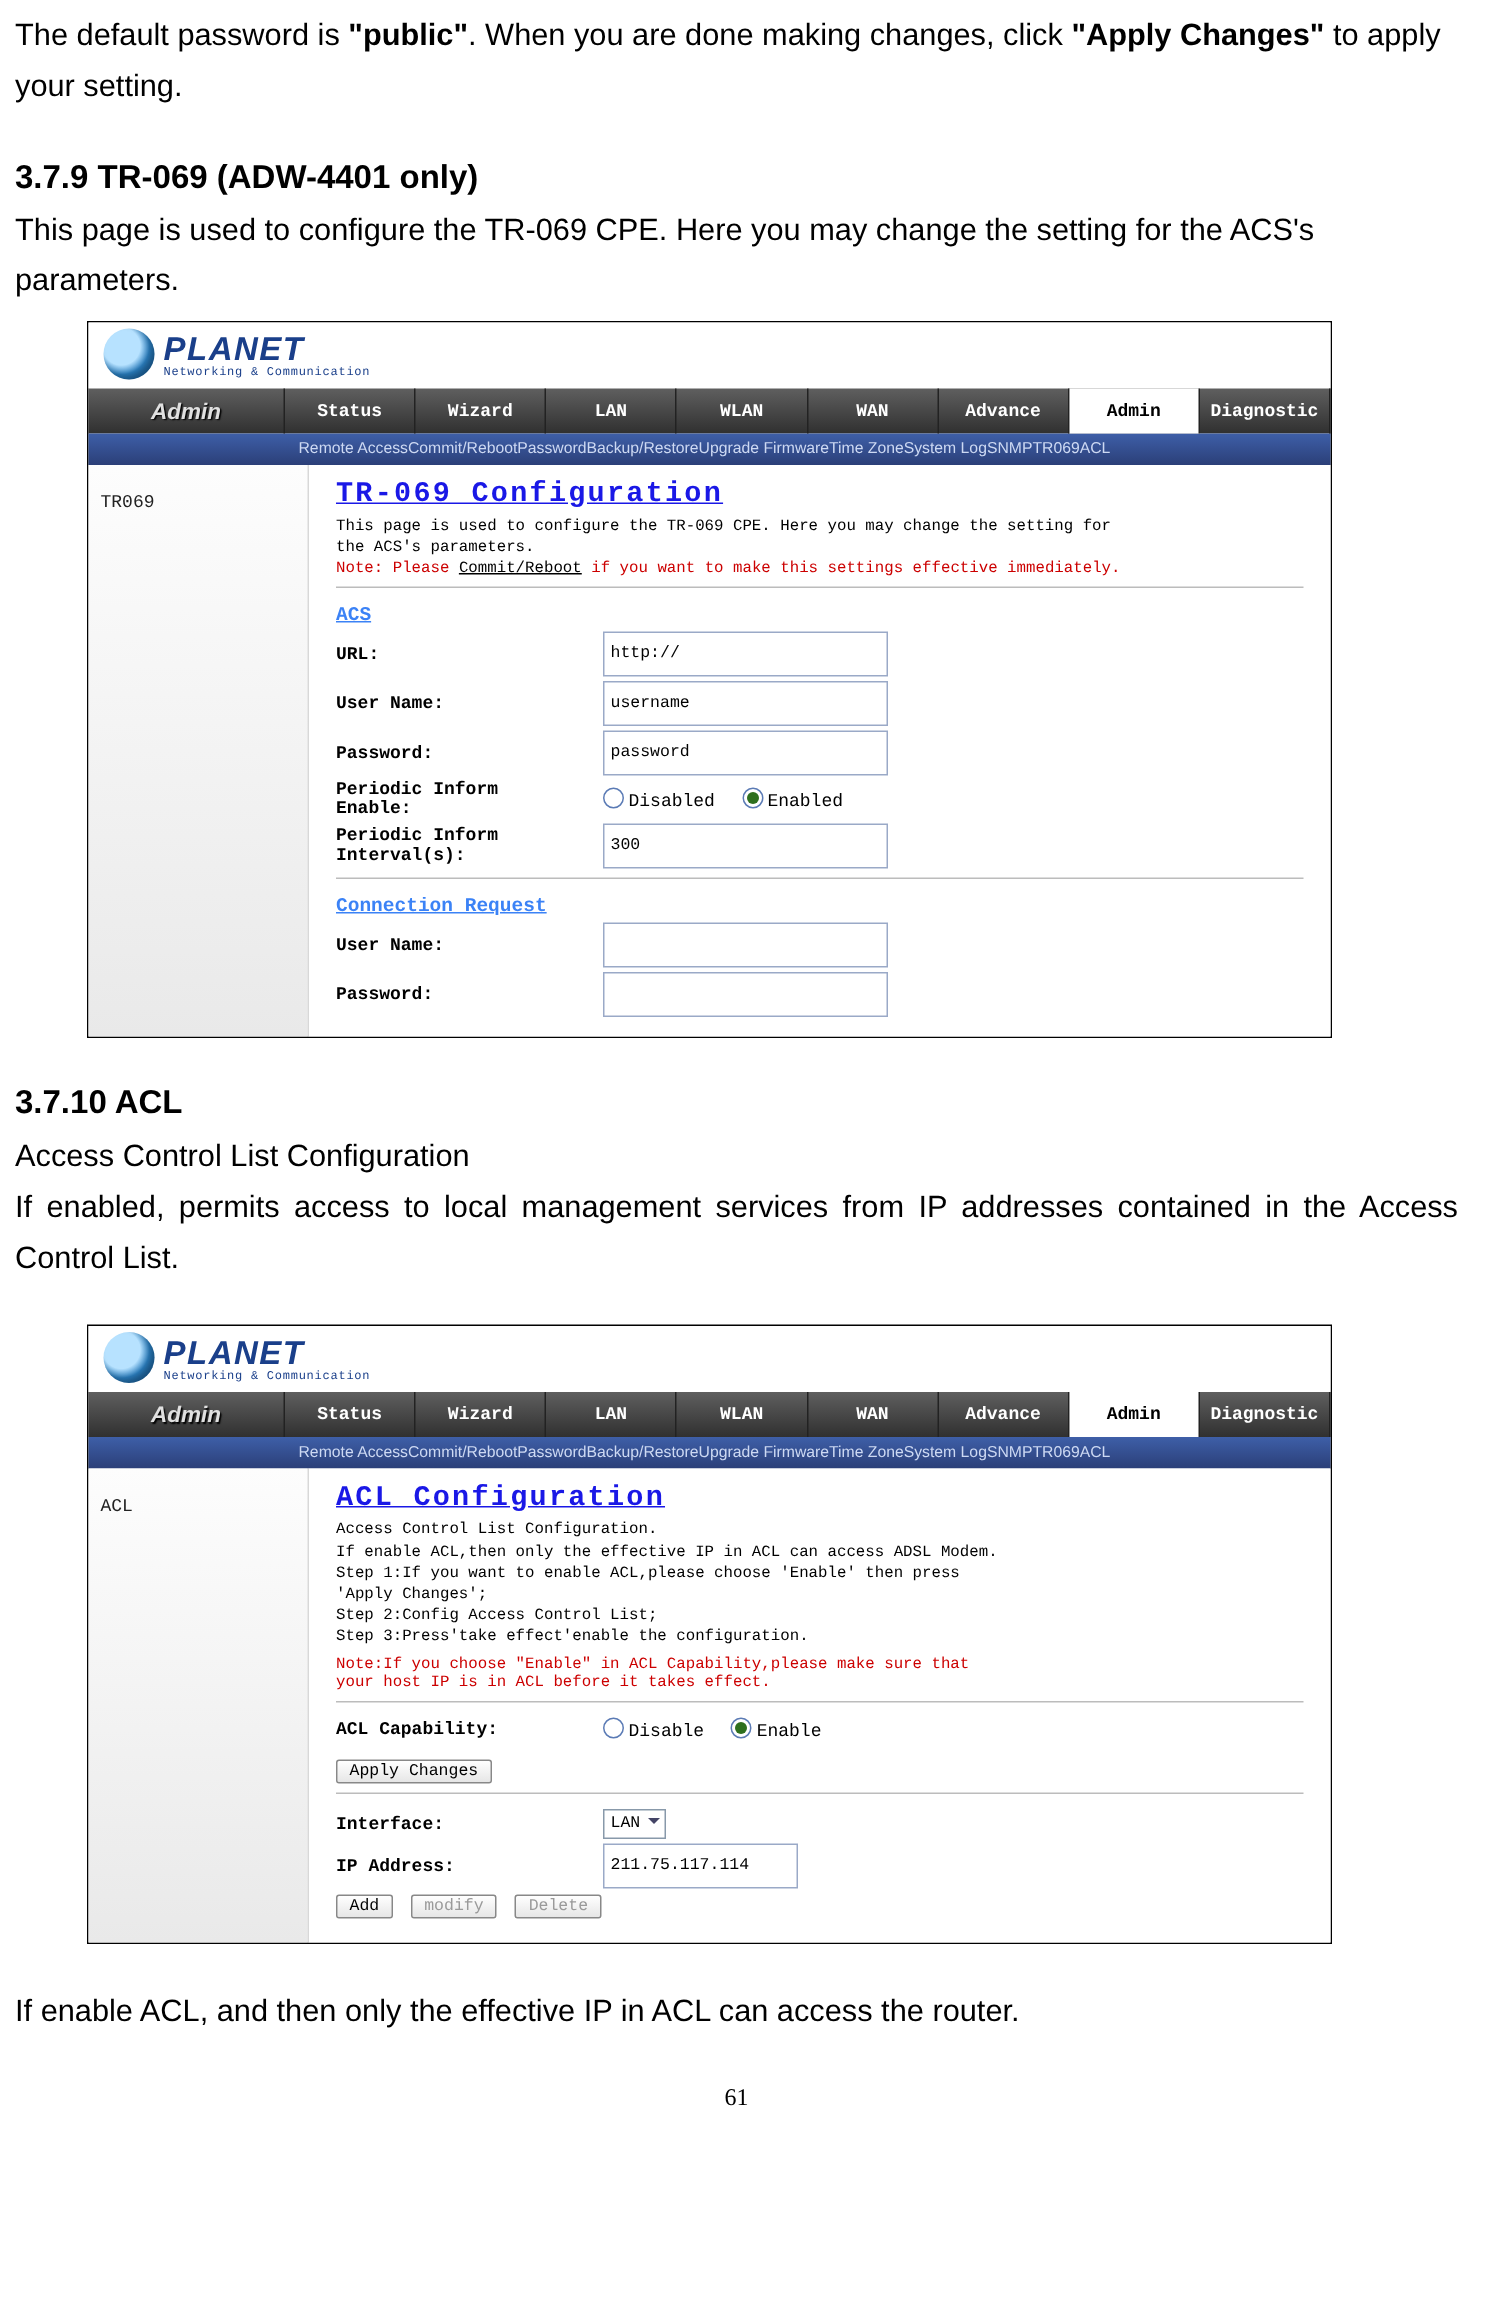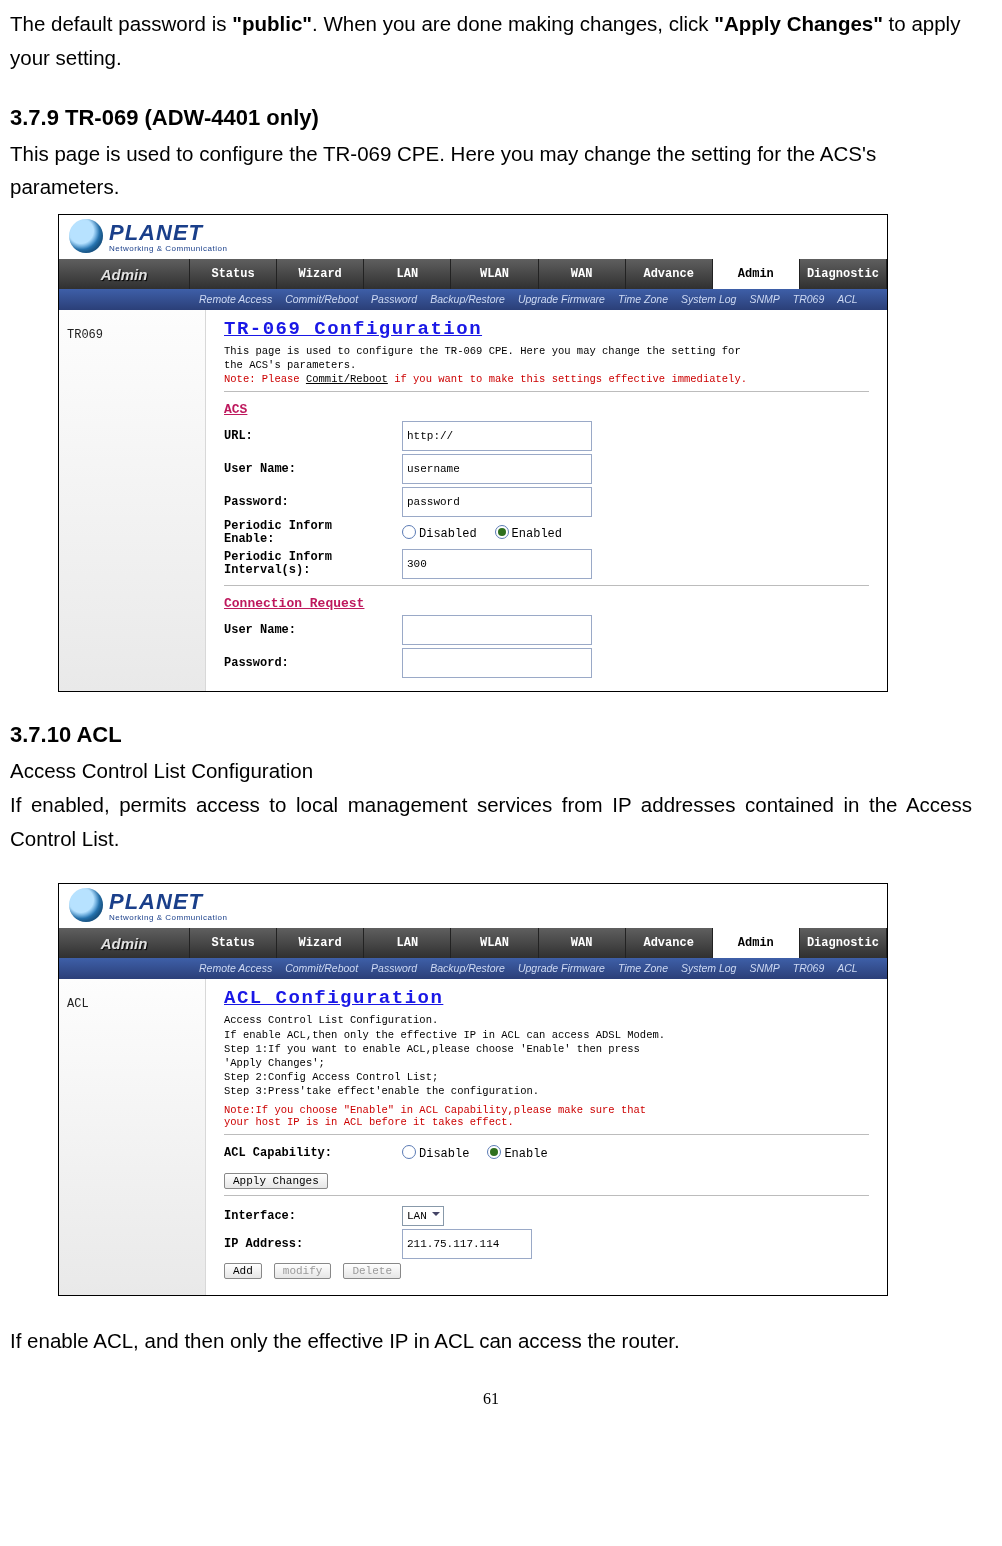--- a/index.html
+++ b/index.html
@@ -39,21 +39,21 @@
     background: #fff;
     padding: 4px 10px 6px;
   }
   .ss-logo-globe {
     width: 34px; height: 34px; border-radius: 50%;
     background: radial-gradient(circle at 35% 35%, #b7e2ff 0 40%, #2b7fc0 60%, #0e4d87 100%);
     margin-right: 6px;
     box-shadow: inset -3px -3px 4px rgba(0,0,0,.25);
   }
   .ss-logo-text { color:#1a3f8a; font-weight:700; font-style:italic; font-size:22px; letter-spacing:1px; }
-  .ss-logo-sub { color:#1a3f8a; font-size:8px; letter-spacing:.5px; margin-top:-2px; }
+  .ss-logo-sub { color:#1a3f8a; font-size:8px; letter-spacing:.5px; margin-top:-2px;font-family:Liberation Mono, monospace; }
   .ss-topnav {
     display: flex;
     align-items: stretch;
     background: linear-gradient(#5f5f5f,#303030);
     height: 30px;
     color:#fff;
   }
   .ss-topnav-left {
     width: 130px;
     display:flex; align-items:center; justify-content:center;
@@ -68,23 +68,22 @@
     font-family: "Courier New", monospace; font-weight:700; font-size:12px;
     border-right:1px solid #222;
     color:#fff;
   }
   .ss-topnav-item.active { background:#fff; color:#000; }
   .ss-subnav {
     background: linear-gradient(#3e5fa8,#2b3f78);
     color:#cdd9f3;
     font-size:10.5px;
     padding: 4px 6px 5px 140px;
-    display:flex; gap: 13px;
+    display:flex; 
     font-family: Verdana, sans-serif;
-    font-style: italic;
   }
   .ss-body { display:flex; min-height:280px; }
   .ss-sidebar {
     width: 130px;
     background: linear-gradient(#fdfdfd,#e9e9e9);
     border-right:1px solid #d8d8d8;
     padding:18px 8px;
     font-family:"Courier New",monospace;
     font-size:12px;
     color:#222;
@@ -107,21 +106,21 @@
   .ss-desc {
     font-size:10.5px; line-height:1.35;
     font-family:"Courier New", monospace;
     color:#000;
   }
   .ss-note { color:#c00; font-family:"Courier New", monospace; font-size:10.5px; }
   .ss-note .ul { color:#000; text-decoration:underline; }
   .ss-hr { border:none; border-top:1px solid #bcbcbc; margin:6px 0 10px; }
   .ss-group-head {
     font-family:"Courier New",monospace; font-weight:700; font-size:13px;
-    color:#be185d; margin: 4px 0 4px; text-decoration: underline;
+    color:#3b82f6; margin: 4px 0 4px; text-decoration: underline;
   }
   .ss-form-row { display:flex; align-items:center; margin:3px 0;gap:28px; }
   .ss-label { width:150px; font-family:"Courier New",monospace; font-weight:700; font-size:12px; }
   .ss-input {
     width:190px; height:30px; border:1px solid #9aa9c7; font-size:11px;
     padding:12px 4px; font-family:"Courier New",monospace; box-sizing:border-box;
   }
   .ss-input.small { width:100px; }
   .ss-radio-grp { display:flex; gap:18px; align-items:center; font-family:"Courier New",monospace; font-size:12px; }
   .ss-radio {

